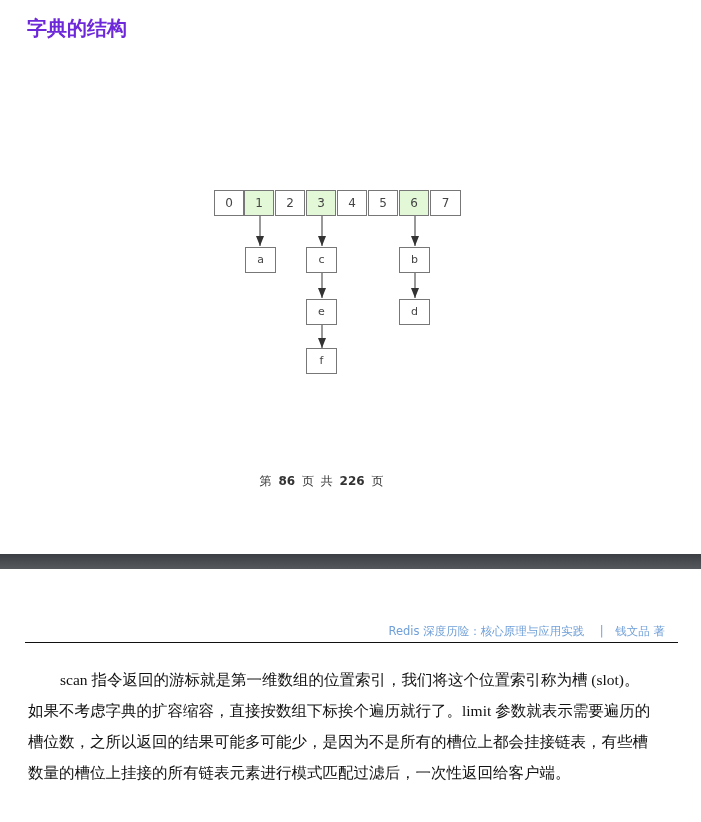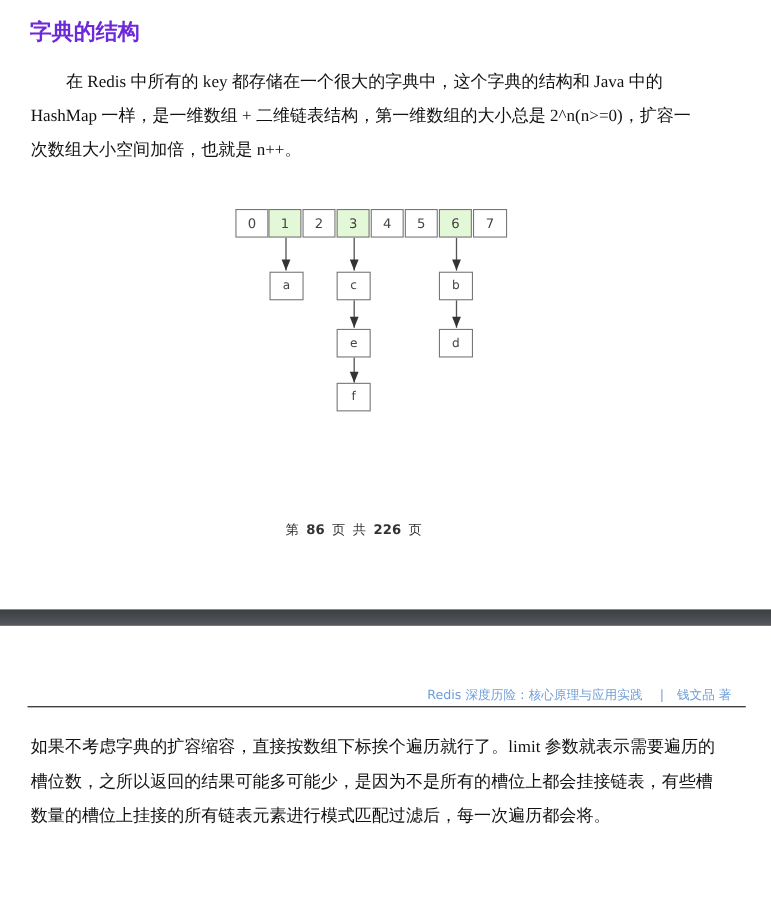--- a/index.html
+++ b/index.html
@@ -134,25 +134,20 @@
       height: 0;
       border-top: 1.5px solid #111111;
     }
   </style>
 </head>
 <body>
 
 <div class="page page-top">
   <h2 class="section-title">字典的结构</h2>
 
-  <p class="para para-top">
-    <span class="line indent">在 Redis 中所有的 key 都存储在一个很大的字典中，这个字典的结构和 Java 中的</span>
-    <span class="line">HashMap 一样，是一维数组 + 二维链表结构，第一维数组的大小总是 2^n(n&gt;=0)，扩容一</span>
-    <span class="line">次数组大小空间加倍，也就是 n++。</span>
-  </p>
 
   <div class="diagram">
     <svg width="701" height="400">
       <defs>
         <marker id="arrowhead" markerWidth="8" markerHeight="9" refX="4" refY="9" orient="auto" markerUnits="userSpaceOnUse">
           <path d="M0,0 L8,0 L4,9 Z" fill="#333333"></path>
         </marker>
       </defs>
 
       <line x1="260" y1="216" x2="260" y2="246" stroke="#555555" stroke-width="1.2"></line>
@@ -205,16 +200,17 @@
 <div class="page page-bottom"></div>
 
 <div class="running-header">
   <span>Redis 深度历险：核心原理与应用实践</span>
   <span class="sep">|</span>
   <span>钱文品 著</span>
 </div>
 <div class="header-rule"></div>
 
 <p class="para para-bottom">
+  <span class="line indent">scan 指令返回的游标就是第一维数组的位置索引，我们将这个位置索引称为槽 (slot)。</span>
   <span class="line">如果不考虑字典的扩容缩容，直接按数组下标挨个遍历就行了。limit 参数就表示需要遍历的</span>
   <span class="line">槽位数，之所以返回的结果可能多可能少，是因为不是所有的槽位上都会挂接链表，有些槽</span>
-  <span class="line">数量的槽位上挂接的所有链表元素进行模式匹配过滤后，每一次遍历都会将。</span>
+  <span class="line">数量的槽位上挂接的所有链表元素进行模式匹配过滤后，一次性返回给客户端。</span>
 </p>
 
 </body></html>

